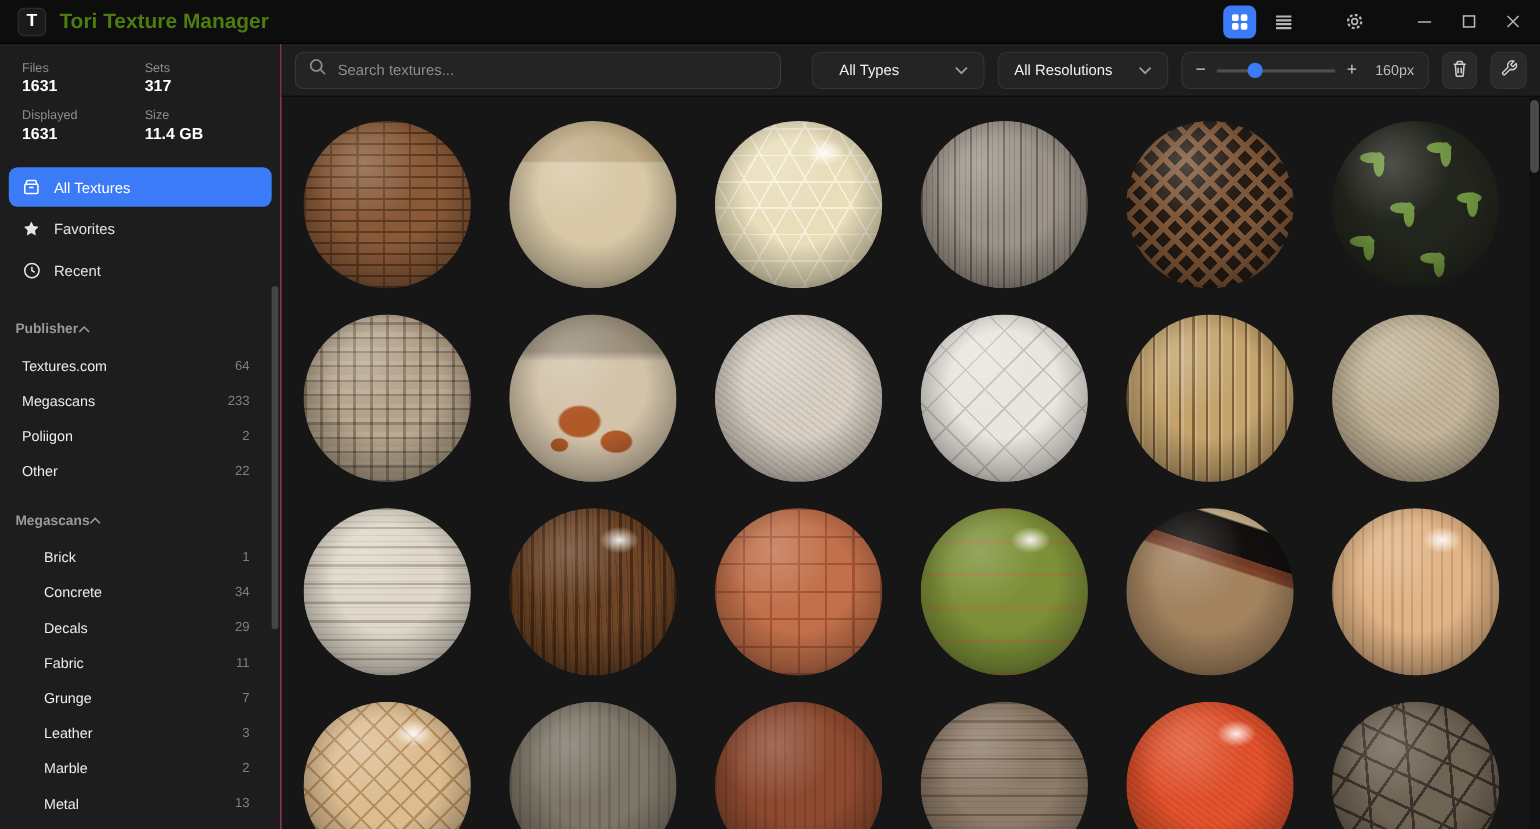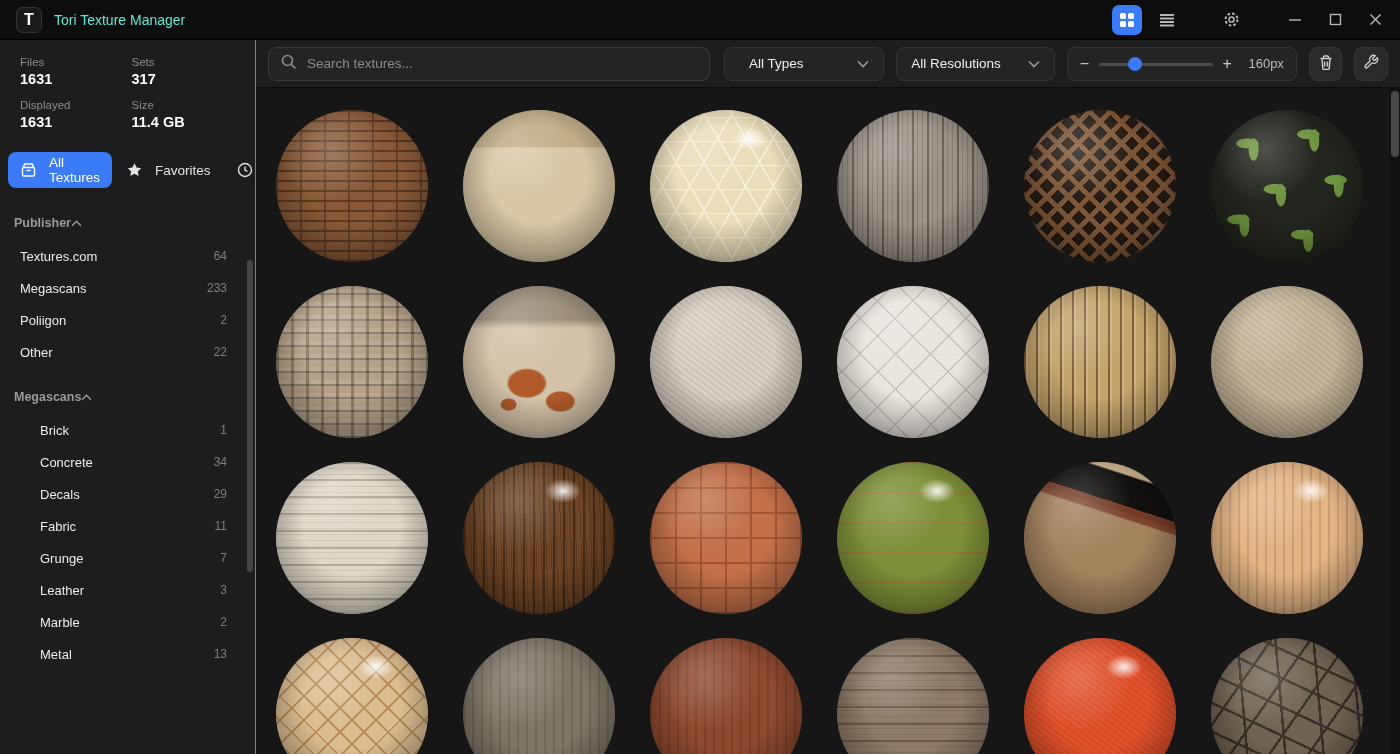--- a/index.html
+++ b/index.html
@@ -2,36 +2,36 @@
 <html><head>
 <meta charset="utf-8">
 <style>
   * { margin:0; padding:0; box-sizing:border-box; font-family:"Liberation Sans", sans-serif; }
   html,body { width:1400px; height:754px; overflow:hidden; background:#161616; }
   .window { width:1400px; height:754px; display:flex; flex-direction:column; color:#e8e8e8; }
 
   
   .titlebar { height:40px; background:#0d0d0d; display:flex; align-items:center; padding:0 10px 0 10px; flex:0 0 auto; border-bottom:1px solid #000; }
   .app-logo { width:26px; height:26px; border-radius:6px; background:#1a1a1a; border:1px solid #333; color:#fff; font-weight:bold; font-size:16px; display:flex; align-items:center; justify-content:center; margin:0 12px 0 6px; }
-  .win-title { font-size:14px; font-weight:normal; color:#5eead4; }
+  .win-title { font-size:19px; font-weight:bold; color:#4d7c0f; }
   .titlebar-actions { margin-left:auto; display:flex; align-items:center; gap:10px; }
   .tb-btn { width:30px; height:30px; border:none; background:transparent; color:#b6b6b6; display:flex; align-items:center; justify-content:center; border-radius:7px; cursor:pointer; }
   .tb-btn.active { background:#3b7bf8; color:#fff; }
   .tb-btn svg { display:block; }
   .tb-gap { width:14px; }
 
   
   .content { flex:1 1 auto; display:flex; min-height:0; }
 
   
   .sidebar { width:256px; flex:0 0 auto; background:#1d1d1d; border-right:1px solid #ec4899; position:relative; overflow:hidden; }
   .stats { display:grid; grid-template-columns:1fr 1fr; gap:12px 8px; padding:16px 20px 18px 20px; }
   .stat-label { font-size:11.5px; color:#8d8d8d; margin-bottom:3px; }
   .stat-value { font-size:14.5px; font-weight:bold; color:#fff; }
-  .nav { padding:4px 8px 6px 8px; display:flex; flex-direction:row; gap:2px; }
+  .nav { padding:4px 8px 6px 8px; display:flex; flex-direction:column; gap:2px; }
   .nav-item { display:flex; align-items:center; gap:12px; height:36px; padding:0 12px; border-radius:8px; font-size:13.5px; color:#e4e4e4; cursor:pointer; }
   .nav-item.active { background:#3b7bf8; color:#fff; }
   .nav-item .ico { display:flex; width:17px; justify-content:center; }
   .section { margin-top:16px; }
   .section-header { display:flex; align-items:center; justify-content:flex-start; padding:0 18px 0 14px; height:26px; cursor:pointer; }
   .section-title { font-size:12.5px; font-weight:bold; color:#9a9a9a; }
   .section-header .ico { color:#9a9a9a; display:flex; }
   .section-items { padding-top:4px; }
   .side-item { display:flex; align-items:center; justify-content:space-between; height:32px; padding:0 28px 0 20px; font-size:13px; color:#ececec; cursor:pointer; }
   .section-materials .side-item { padding-left:40px; }
@@ -39,21 +39,21 @@
   .side-scrollbar { position:absolute; top:0; right:2px; width:6px; height:100%; }
   .side-scrollbar .thumb { position:absolute; top:220px; width:6px; height:312px; border-radius:3px; background:#454545; }
 
   
   .main { flex:1 1 auto; display:flex; flex-direction:column; position:relative; min-width:0; background:#161616; }
   .toolbar { height:48px; flex:0 0 auto; background:#1d1d1d; border-bottom:1px solid #0b0b0b; display:flex; align-items:center; padding:0 12px 0 12px; gap:12px; }
   .search-box { flex:0 0 442px; height:34px; background:#242424; border:1px solid #3a3a3a; border-radius:8px; display:flex; align-items:center; padding:0 12px; gap:10px; color:#8d8d8d; }
   .search-box input { flex:1; background:transparent; border:none; outline:none; color:#e8e8e8; font-size:13.5px; }
   .search-box input::placeholder { color:#8d8d8d; }
   .dropdown { height:34px; background:#242424; border:1px solid #343434; border-radius:8px; display:flex; align-items:center; justify-content:space-between; padding:0 14px; font-size:13.5px; color:#f0f0f0; cursor:pointer; }
-  .dd-types { width:162px; margin-left:2px;padding-left:24px; }
+  .dd-types { width:162px; margin-left:16px;padding-left:24px; }
   .dd-res { width:160px; }
   .dropdown .ico { color:#9a9a9a; display:flex; }
   .zoom-group { margin-left:auto; width:233px; height:34px; background:#242424; border:1px solid #343434; border-radius:8px; display:flex; align-items:center; padding:0 12px; gap:10px; }
   .zoom-sign { font-size:16px; color:#c9c9c9; background:none; border:none; cursor:pointer; line-height:1; }
   .zoom-slider { position:relative; flex:1; height:14px; cursor:pointer; }
   .zoom-track { position:absolute; top:6px; left:0; right:0; height:3px; border-radius:2px; background:#4d4d4d; }
   .zoom-thumb { position:absolute; top:0; width:14px; height:14px; border-radius:50%; background:#3b7bf8; transform:translateX(-50%); }
   .zoom-size { font-size:13px; color:#bdbdbd; min-width:42px; text-align:right; }
   .tool-btn { width:34px; height:34px; border-radius:8px; background:#2a2a2a; border:1px solid #343434; color:#cfcfcf; display:flex; align-items:center; justify-content:center; cursor:pointer; }
 

